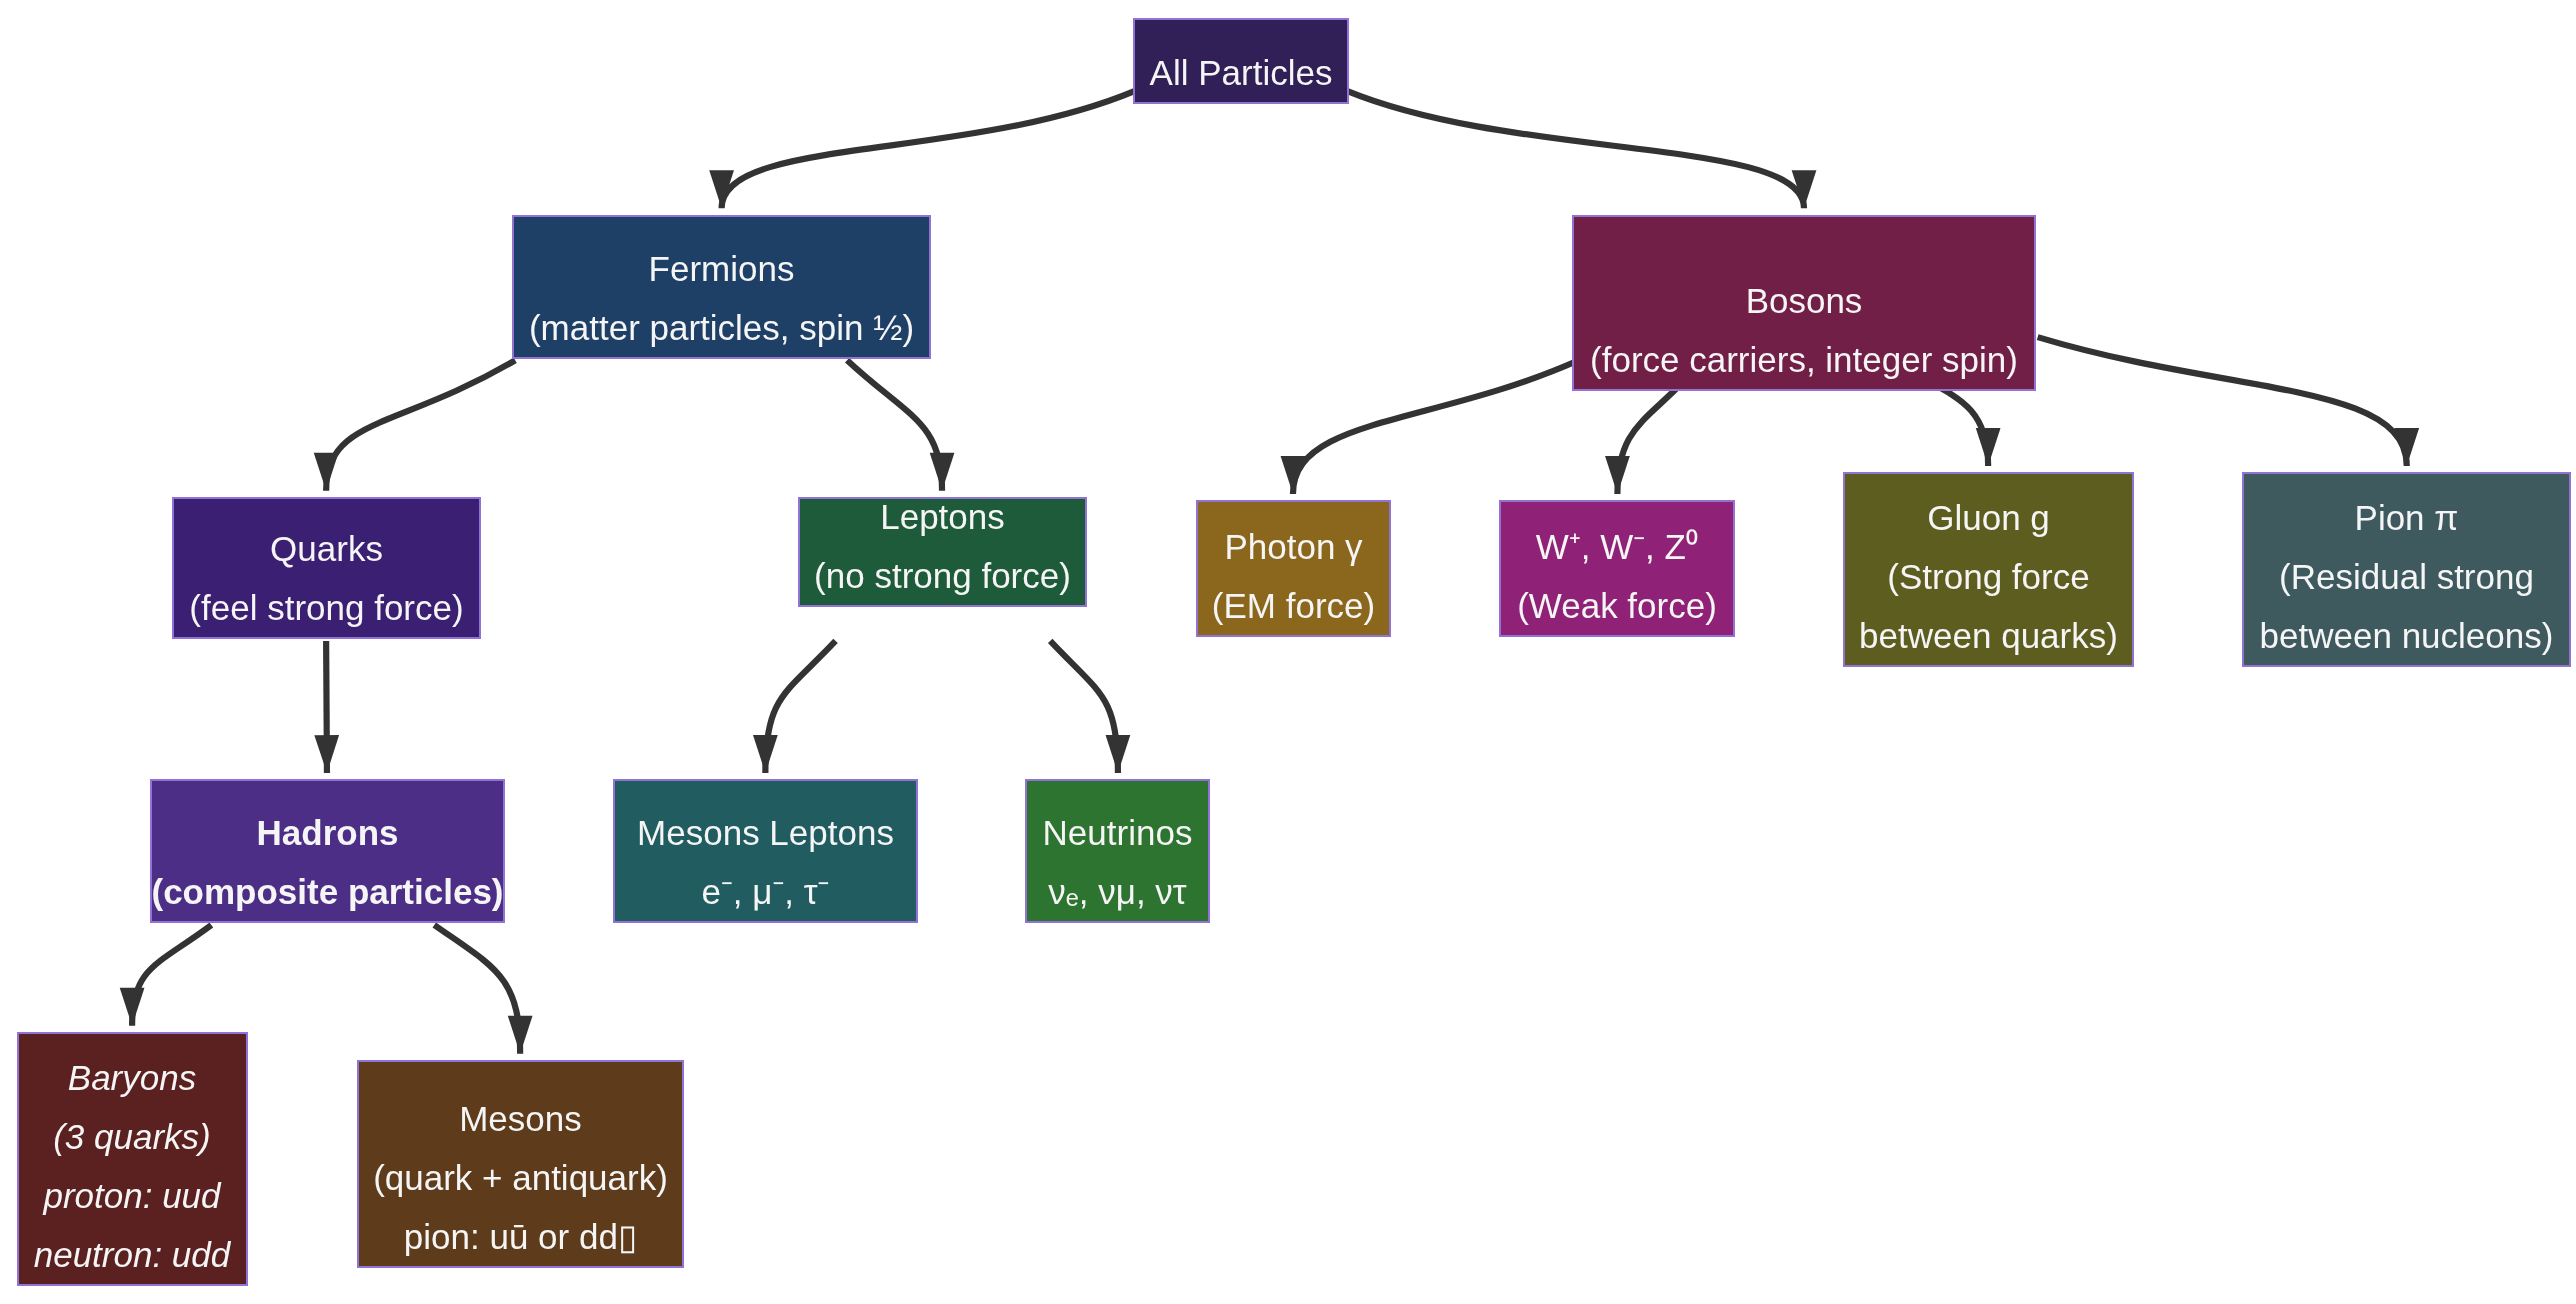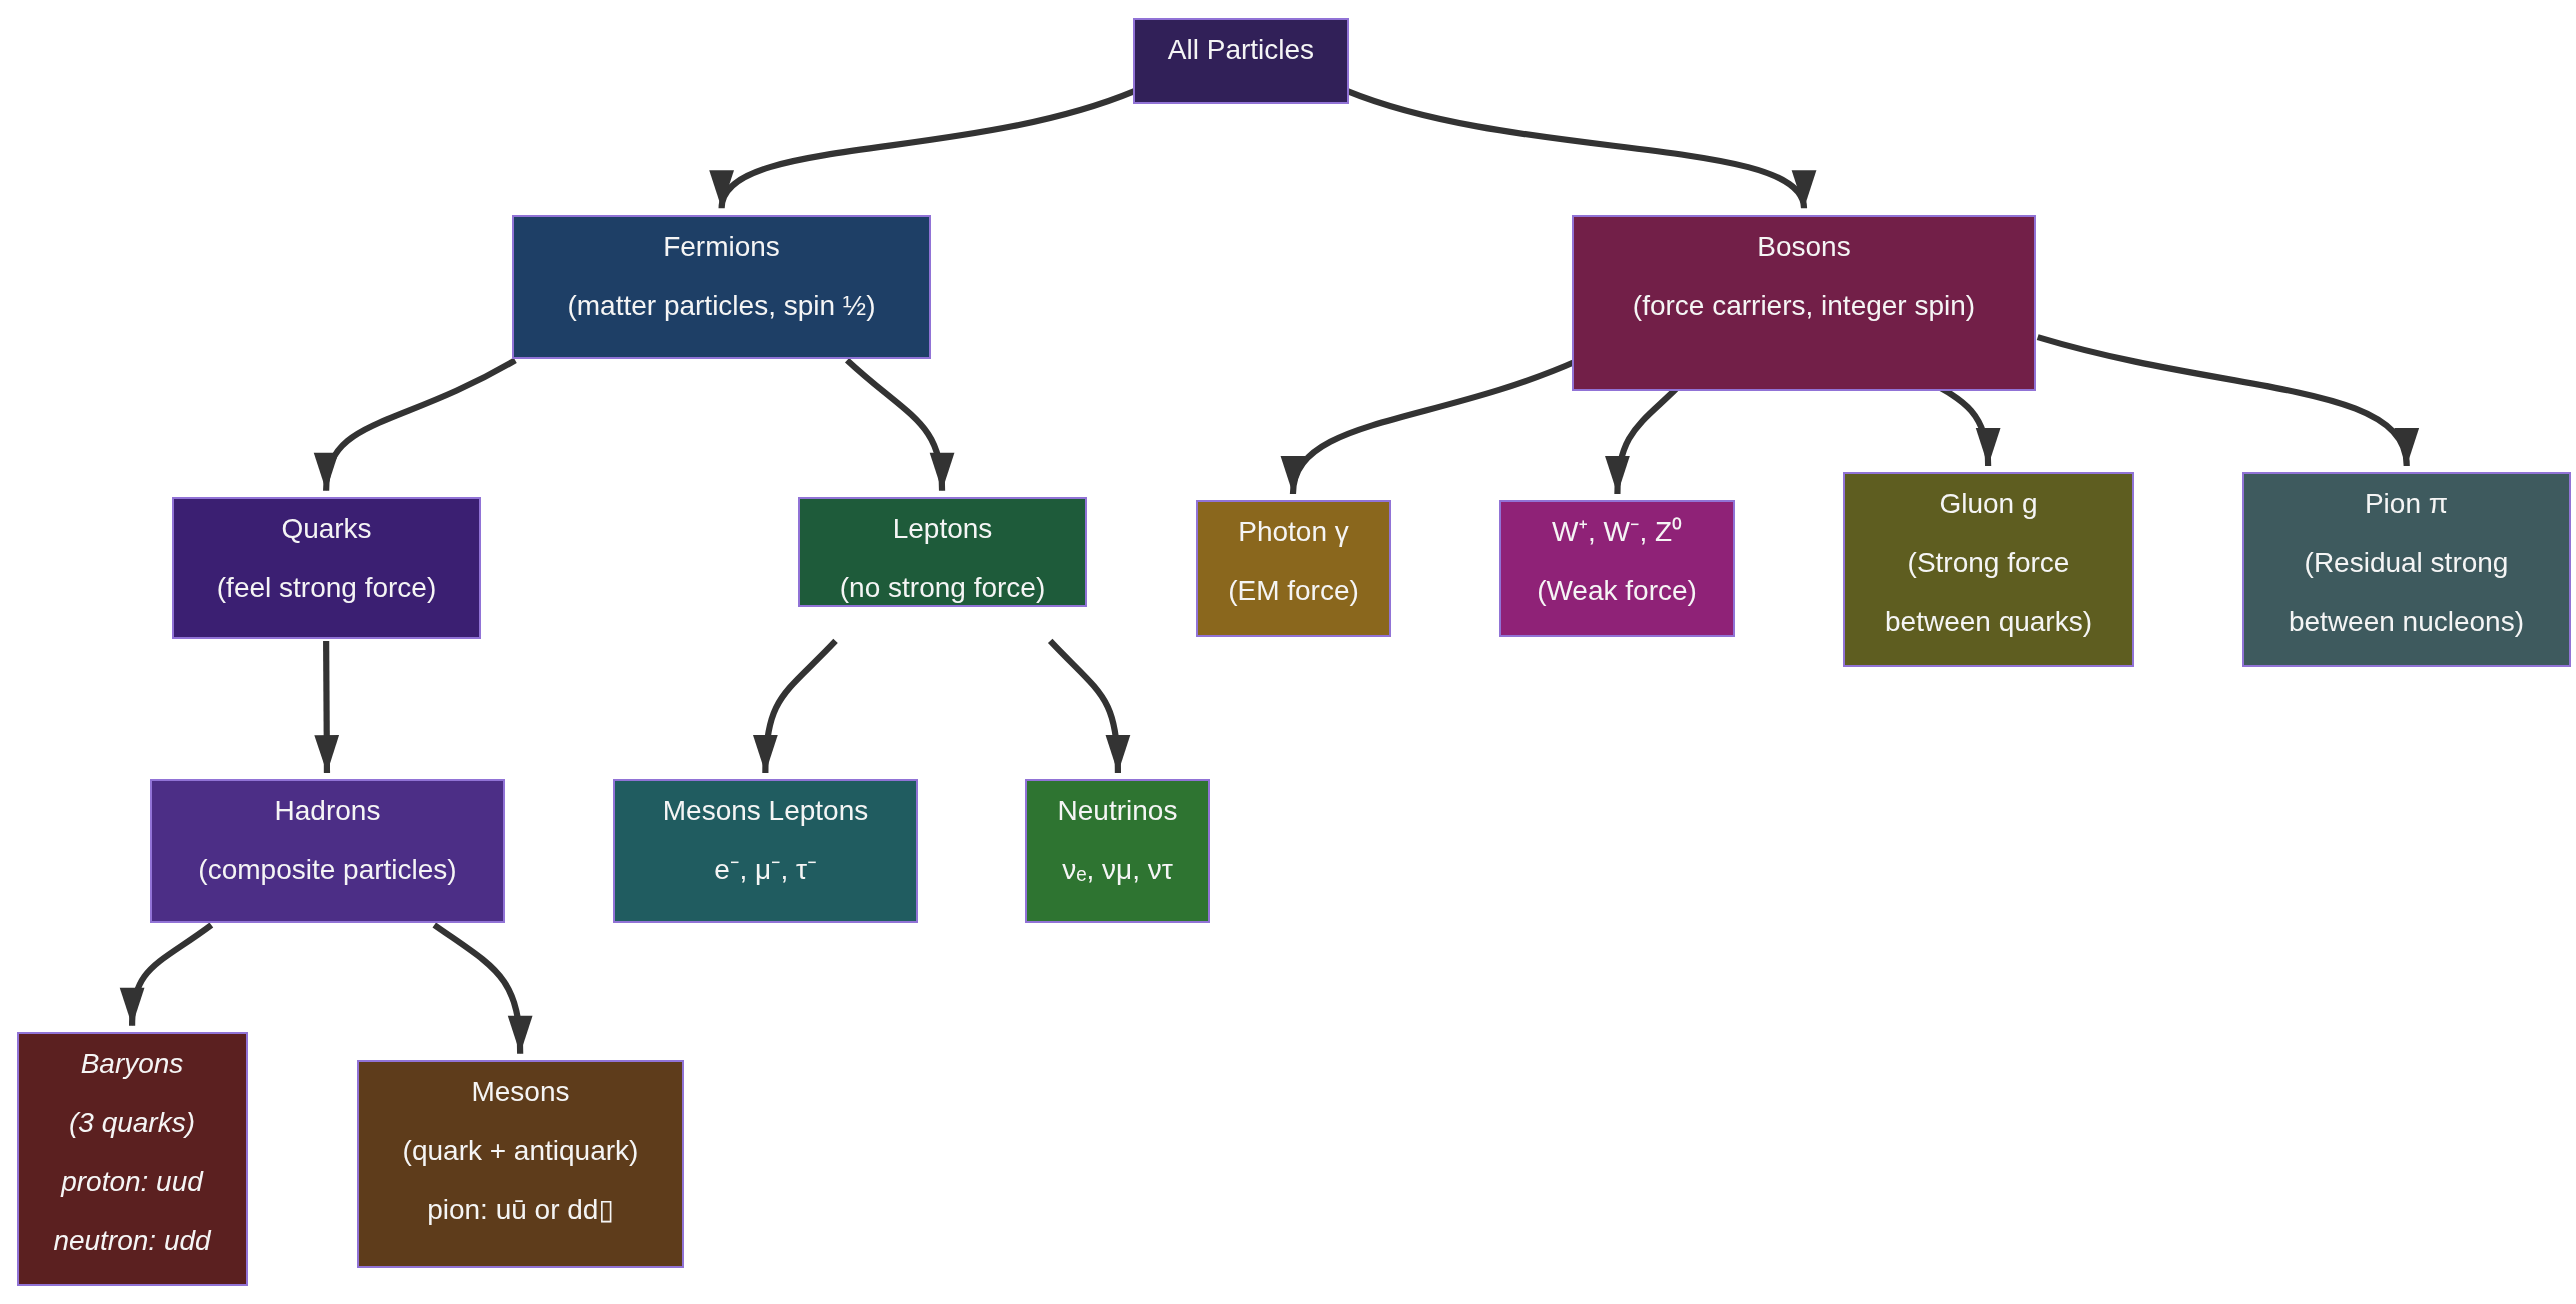--- a/index.html
+++ b/index.html
@@ -25,24 +25,24 @@
     stroke:var(--edge-color);
     stroke-width:7.5;
   }
   .node{
     position:absolute;
     box-sizing:border-box;
     border:2.5px solid var(--border-color);
     color:var(--text-color);
     display:flex;
     flex-direction:column;
-    justify-content:flex-start;
+    justify-content:flex-end;
     align-items:center;
     text-align:center;
-    font-size:28px;
+    font-size:35px;
     line-height:59px;
     white-space:nowrap;
   }
   
   #n-all_particles{left:1133px;top:18px;width:216px;height:86px;}
   #n-fermions{left:512px;top:215px;width:419px;height:144px;}
   #n-bosons{left:1572px;top:215px;width:464px;height:176px;}
   #n-quarks{left:172px;top:497px;width:309px;height:142px;}
   #n-leptons{left:798px;top:497px;width:289px;height:110px;}
   #n-photon{left:1196px;top:500px;width:195px;height:137px;}
@@ -120,21 +120,21 @@
     <div>(Strong force</div>
     <div>between quarks)</div>
   </div>
 
   <div class="node" id="n-pion" style="background: rgb(62, 90, 94);">
     <div>Pion π</div>
     <div>(Residual strong</div>
     <div>between nucleons)</div>
   </div>
 
-  <div class="node" id="n-hadrons" style="background: rgb(76, 46, 134);">
+  <div class="node" id="n-hadrons" style="background: rgb(76, 46, 134); font-weight: bold;">
     <div>Hadrons</div>
     <div>(composite particles)</div>
   </div>
 
   <div class="node" id="n-charged_leptons" style="background: rgb(32, 92, 96);">
     <div>Mesons Leptons</div>
     <div>e⁻, μ⁻, τ⁻</div>
   </div>
 
   <div class="node" id="n-neutrinos" style="background: rgb(46, 116, 49);">

